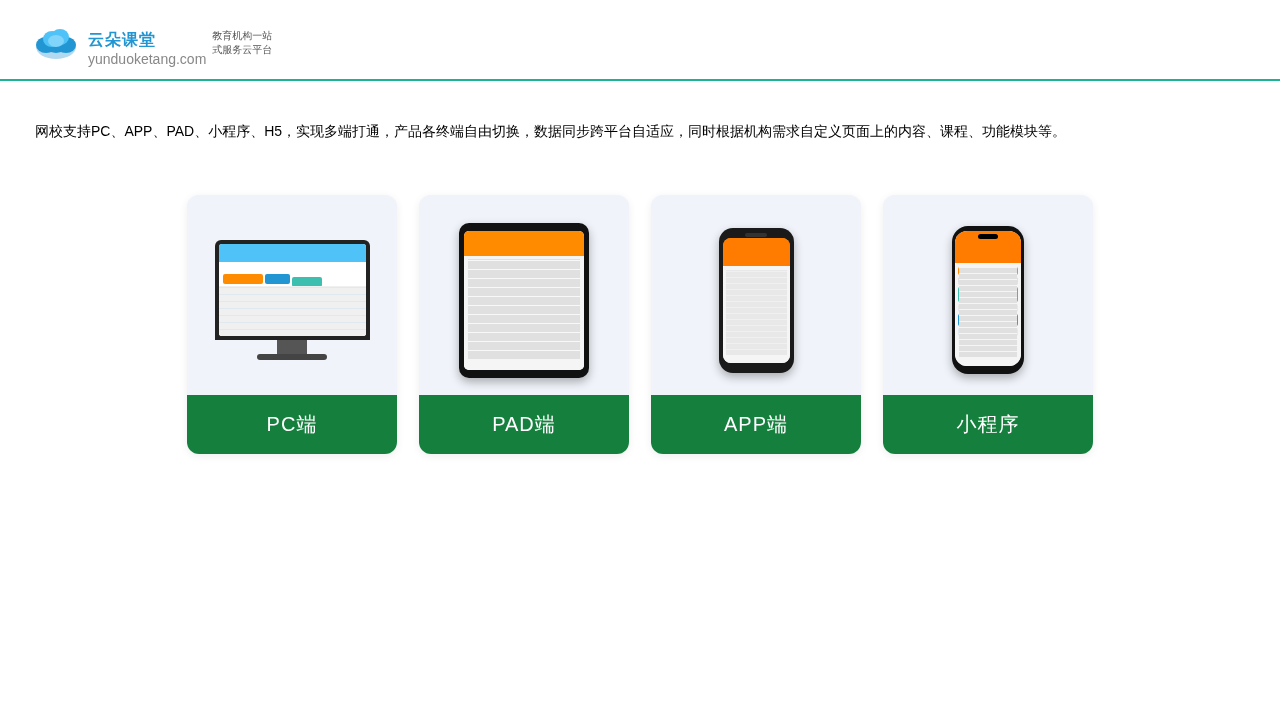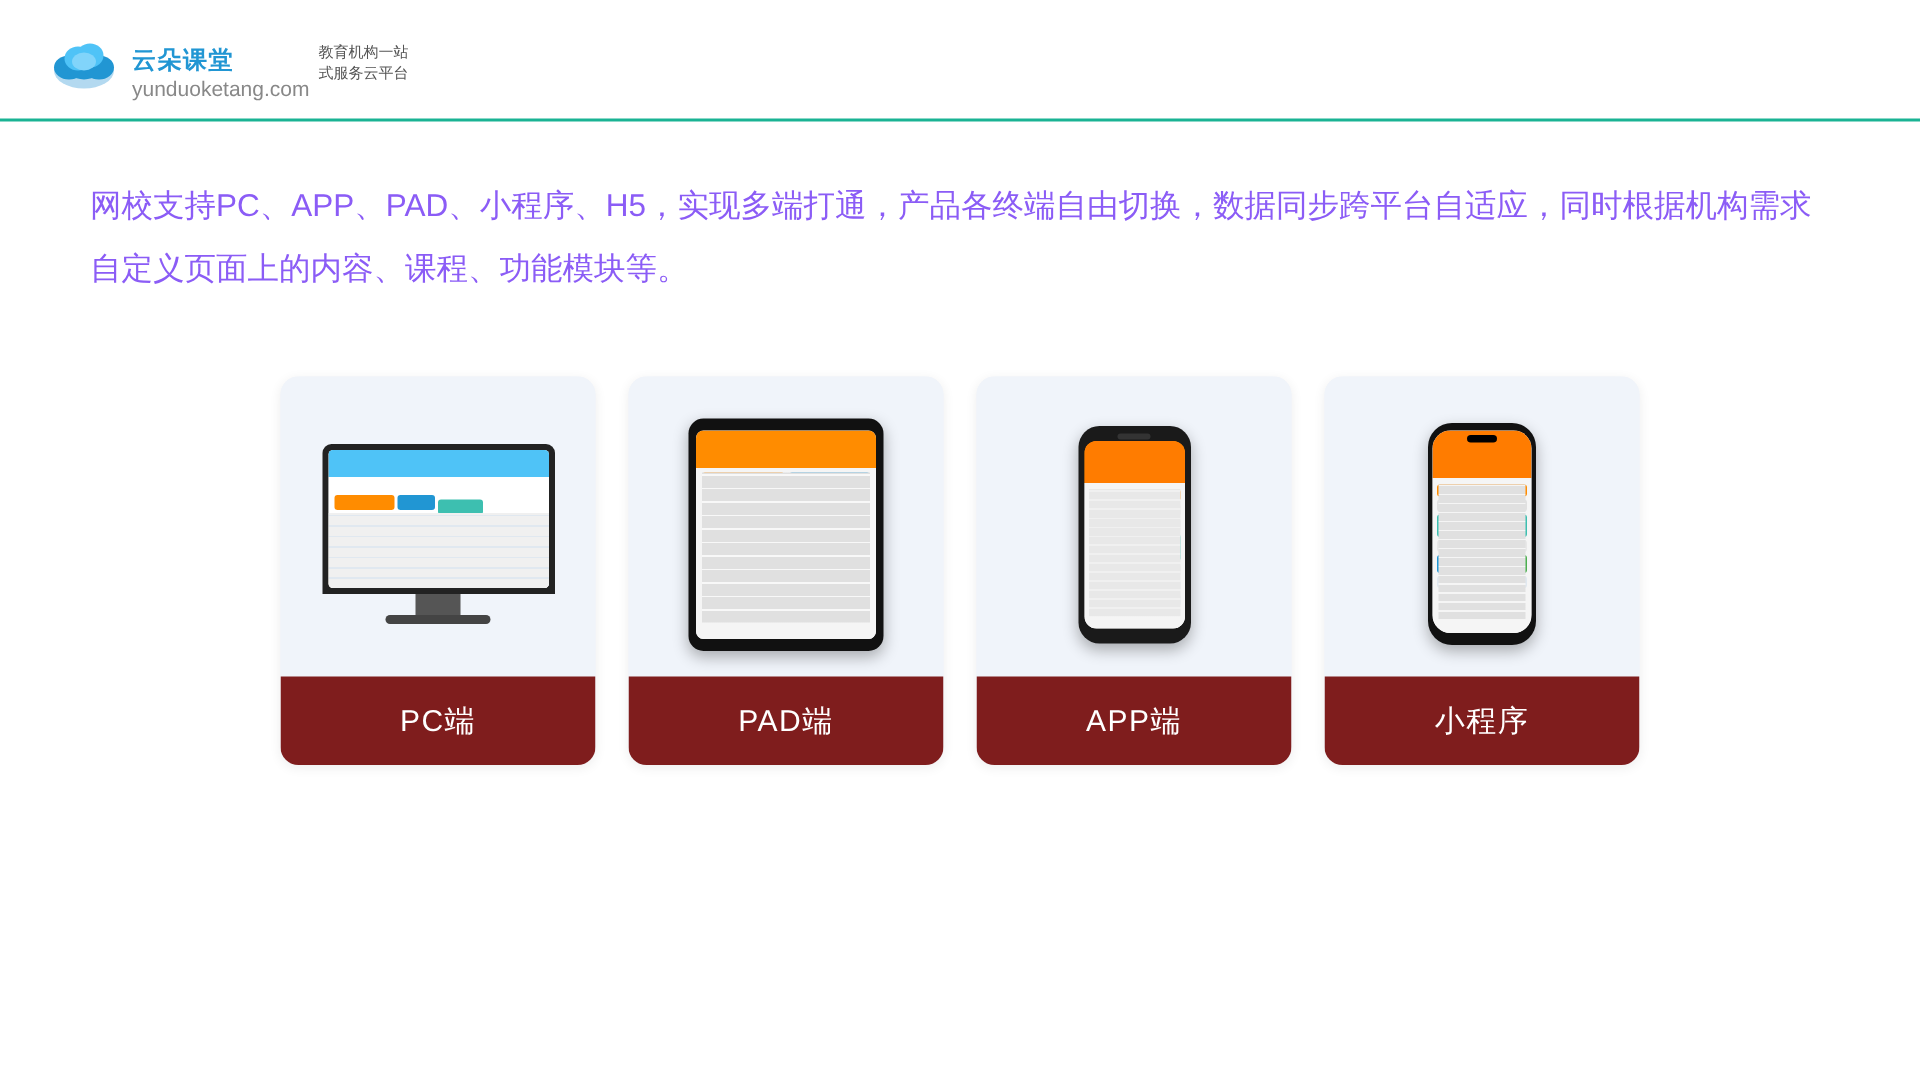--- a/index.html
+++ b/index.html
@@ -68,23 +68,23 @@
     }
     .brand-slogan {
       font-size: 10px;
       color: #555;
       text-align: right;
       line-height: 1.4;
     }
 
     
     .description {
-      padding: 36px 60px 20px 60px;
-      font-size: 21px;
-      color: #8b5cf6;
+      padding: 36px 60px 20px 35px;
+      font-size: 14px;
+      color: #000000;
       line-height: 2;
     }
 
     
     .cards-container {
       display: flex;
       justify-content: center;
       gap: 22px;
       padding: 20px 40px 30px 40px;
       margin-top: 10px;
@@ -106,21 +106,21 @@
       height: 200px;
       display: flex;
       align-items: center;
       justify-content: center;
       padding: 20px 10px 10px;
       background: #f0f4fa;
     }
 
     .card-label {
       width: 100%;
-      background: #7f1d1d;
+      background: #15803d;
       color: #fff;
       font-size: 20px;
       text-align: center;
       padding: 16px 10px;
       font-weight: 500;
       letter-spacing: 1px;
     }
 
     
     

